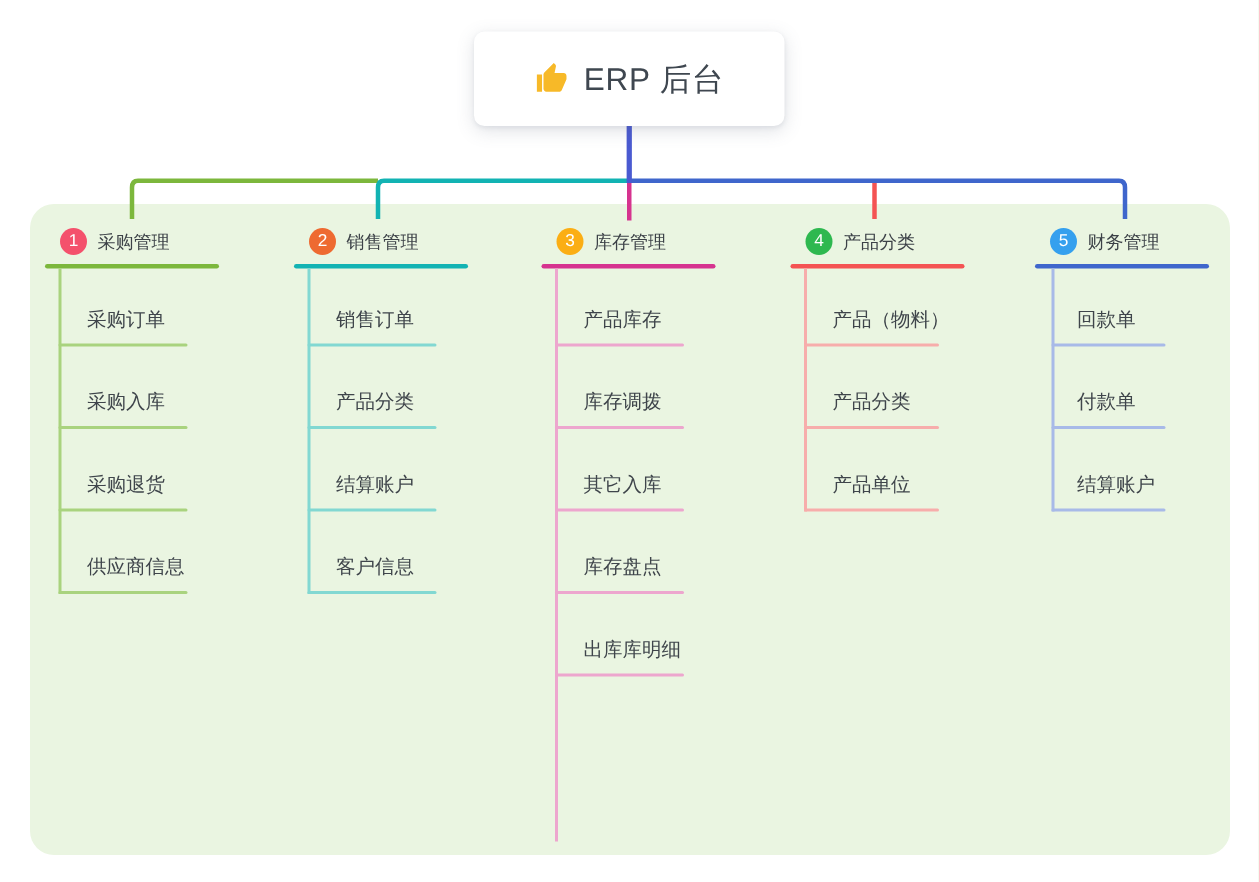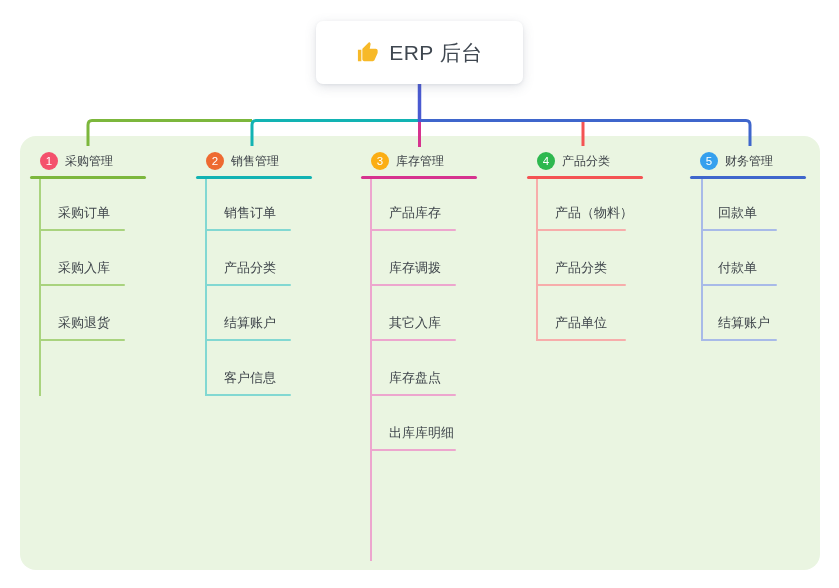--- a/index.html
+++ b/index.html
@@ -70,20 +70,24 @@
     <div class="row">
       <span class="ctext">采购订单</span>
       <span class="cline" style="width: 86px; background-color: rgb(169, 211, 126);"></span>
     </div>
     <div class="row">
       <span class="ctext">采购入库</span>
       <span class="cline" style="width: 86px; background-color: rgb(169, 211, 126);"></span>
     </div>
     <div class="row">
       <span class="ctext">采购退货</span>
+      <span class="cline" style="width: 86px; background-color: rgb(169, 211, 126);"></span>
+    </div>
+    <div class="row">
+      <span class="ctext">供应商信息</span>
       <span class="cline" style="width: 86px; background-color: rgb(169, 211, 126);"></span>
     </div>
   </div>
 </div>
 
 <div class="branch" style="left:196px">
   <div class="bhead">
     <span class="badge" style="background-color: rgb(238, 106, 49);">2</span>
     <span class="btitle">销售管理</span>
   </div>

